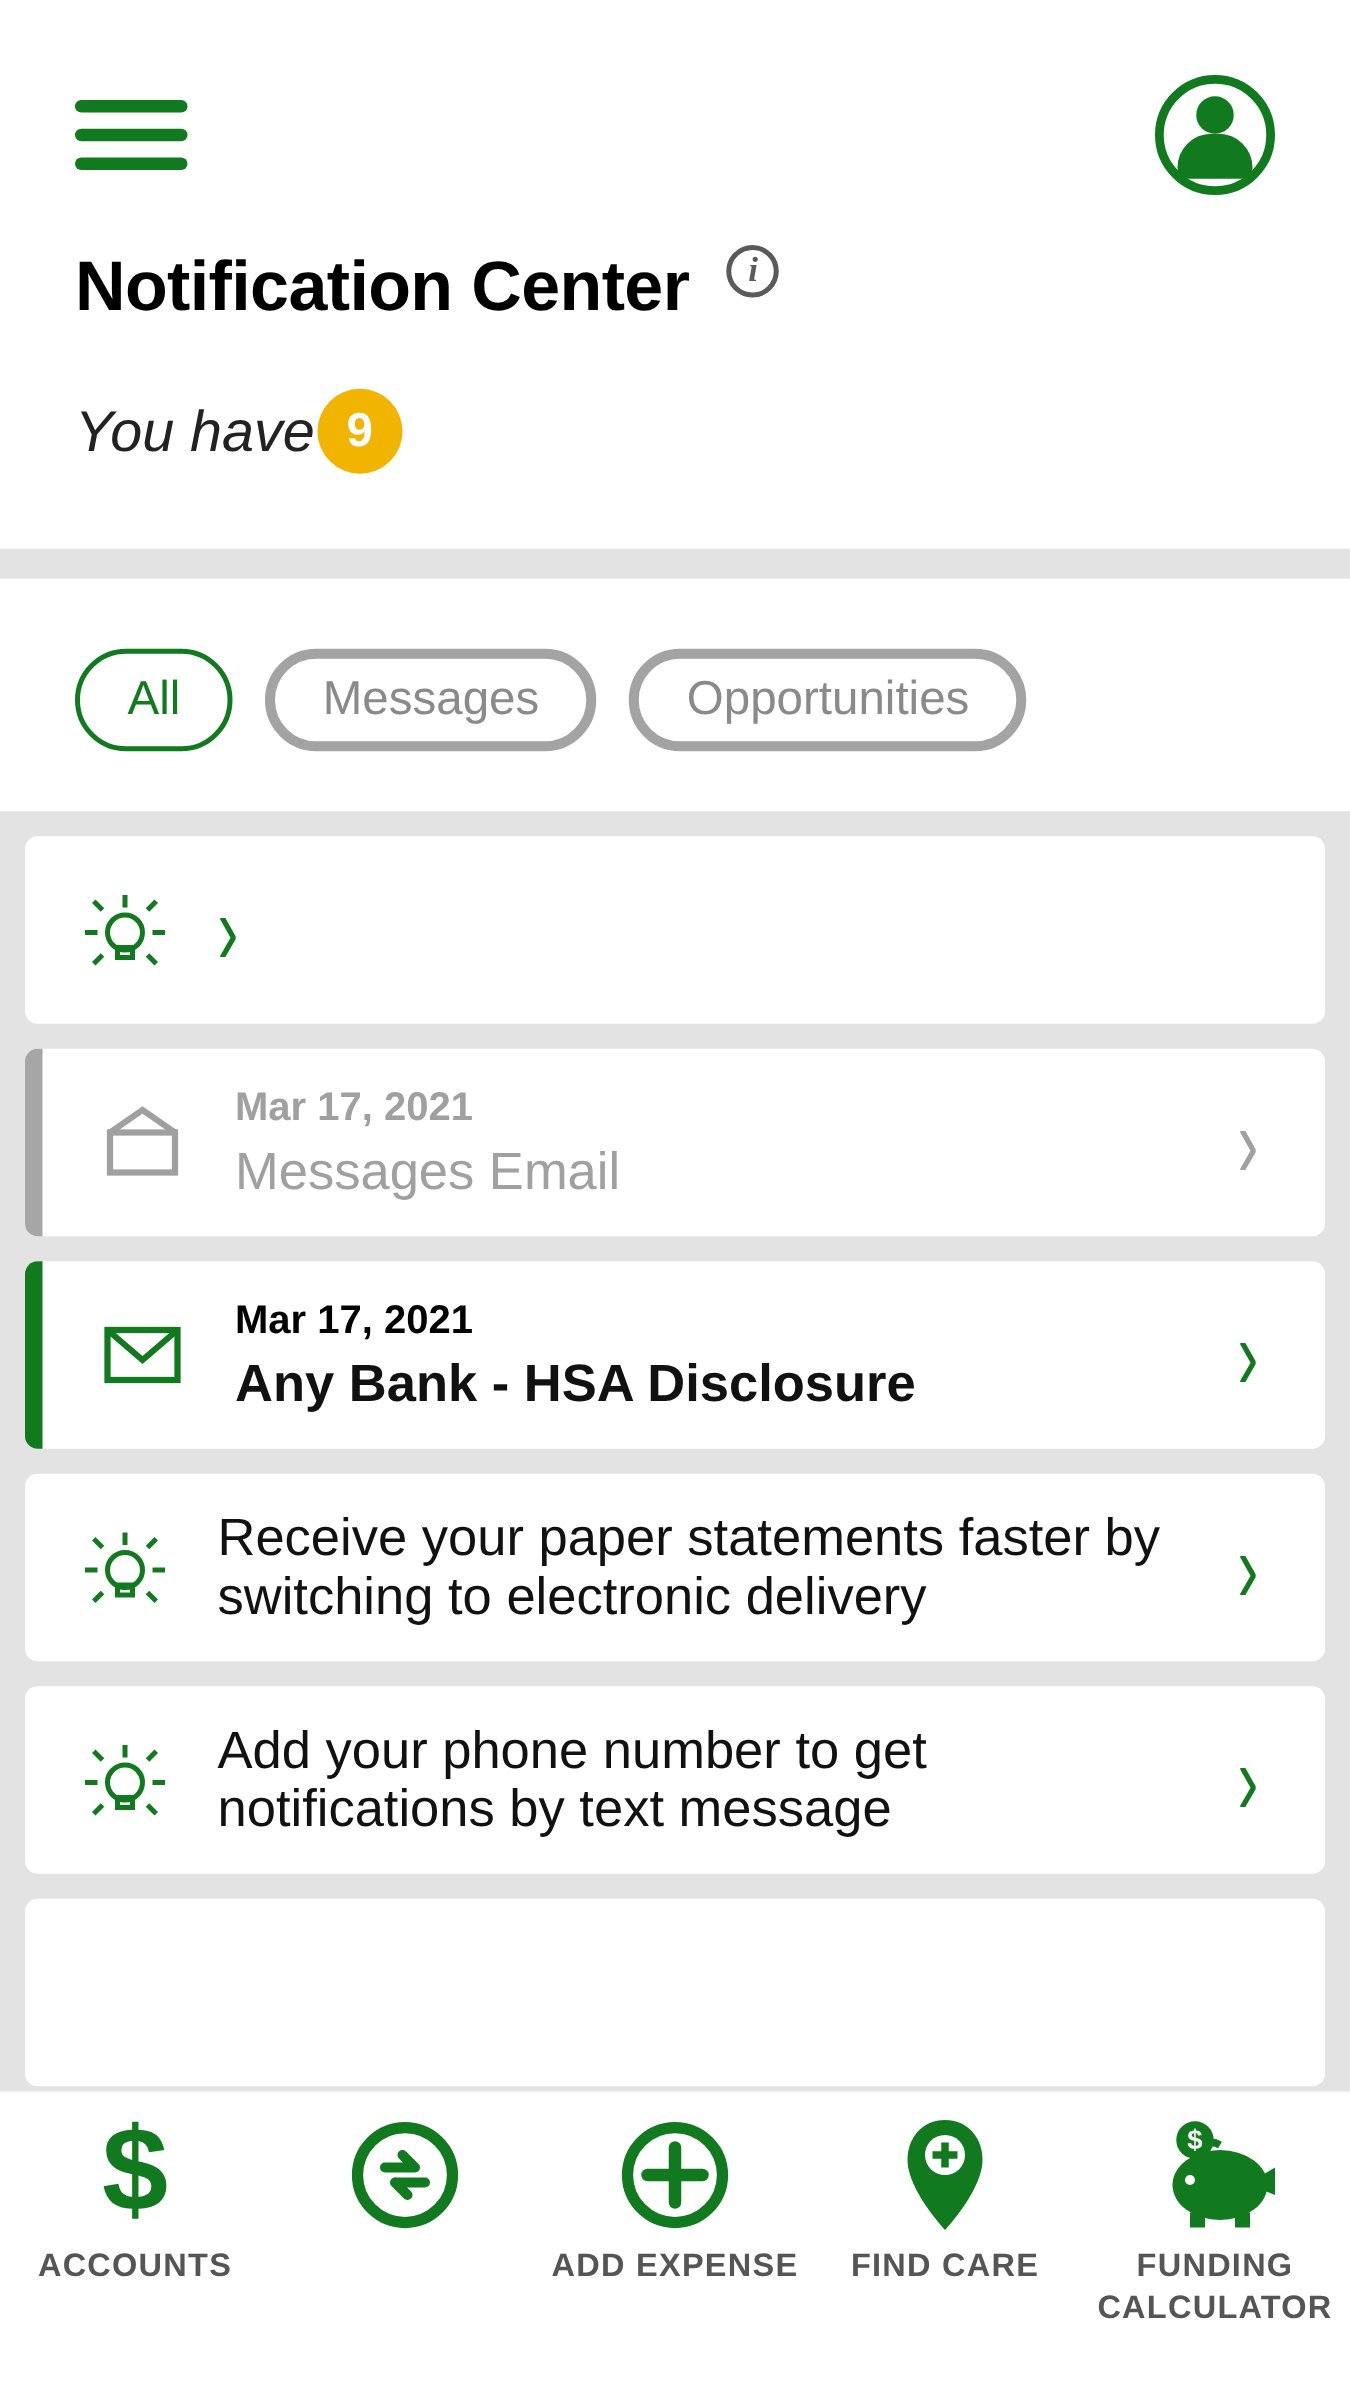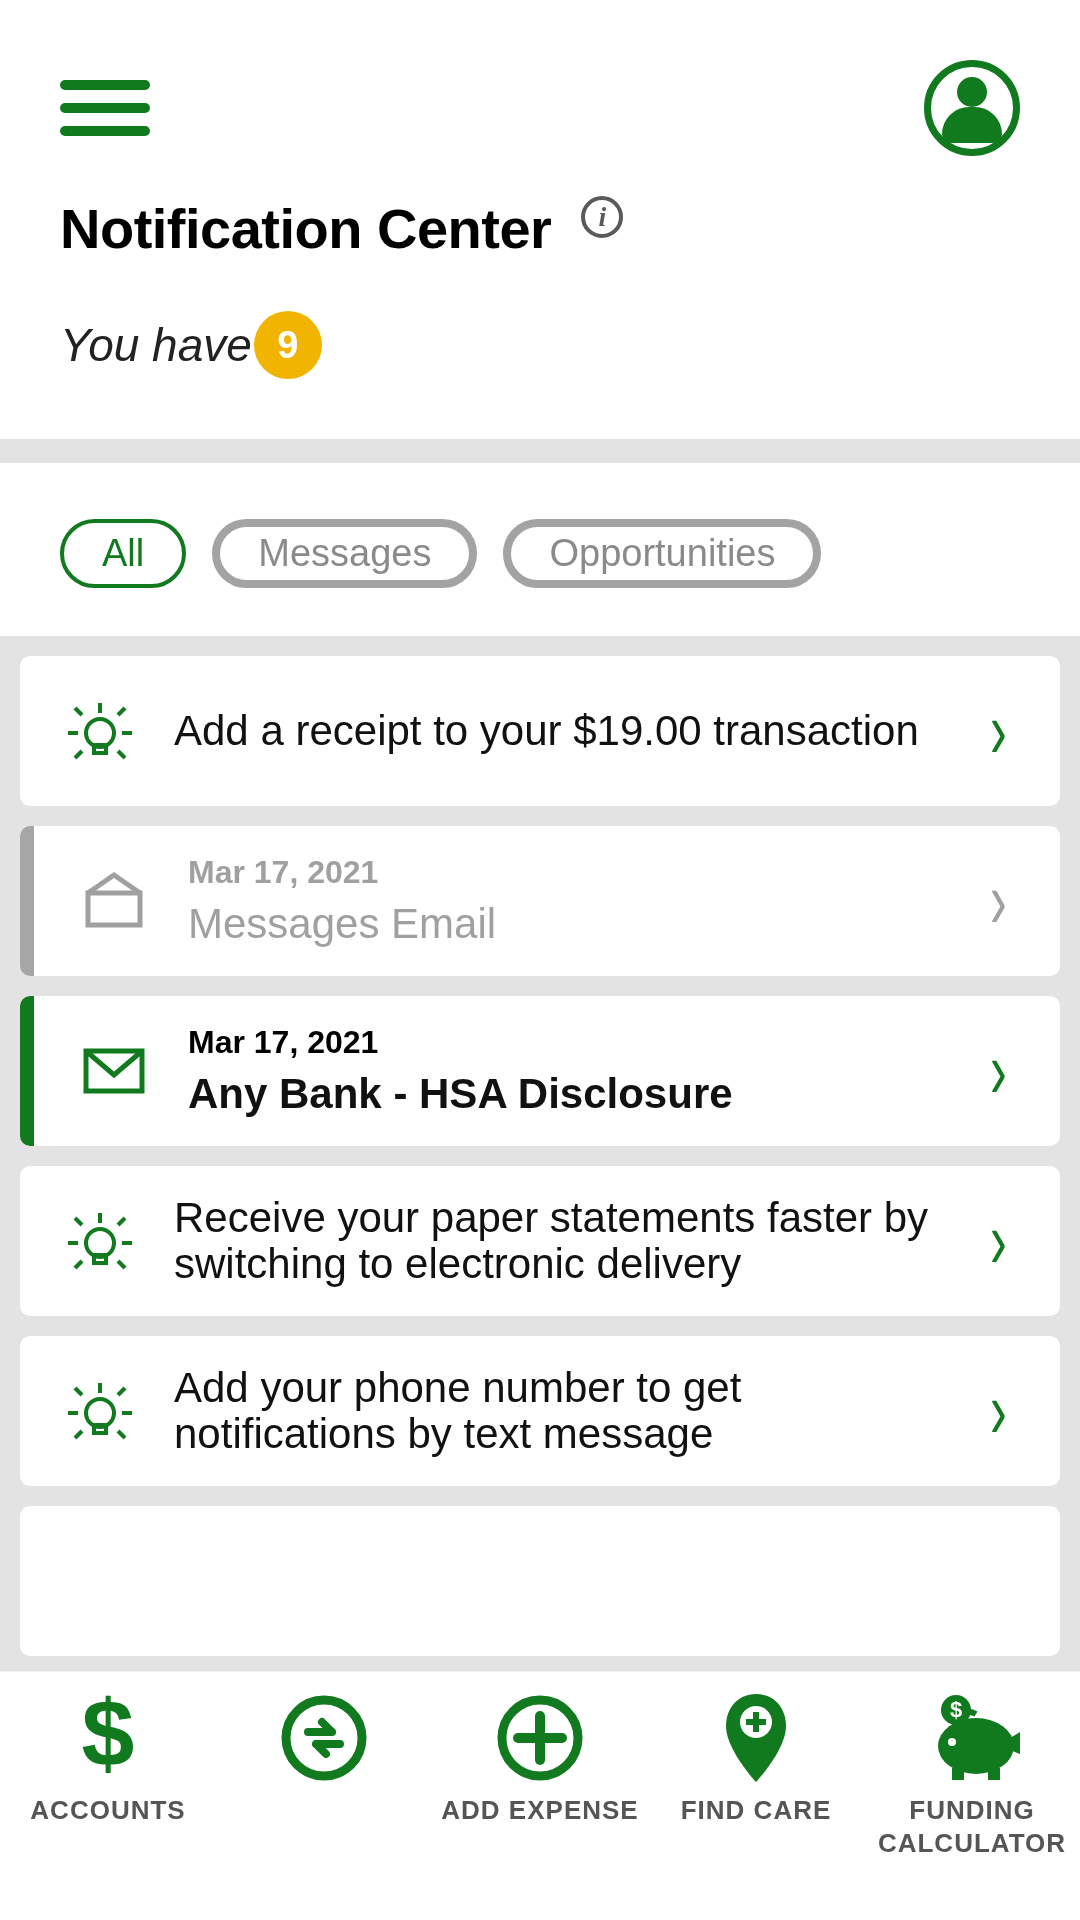--- a/index.html
+++ b/index.html
@@ -20,21 +20,21 @@
   .info-icon { width: 42px; height: 42px; border: 4px solid #5a5a5a; border-radius: 50%; color: #5a5a5a; display:flex; align-items:center; justify-content:center; font-family: Georgia, serif; font-style: italic; font-weight: 700; font-size: 28px; line-height: 1; }
 
   .summary { padding: 0 60px 60px 60px; display: flex; align-items: center; gap: 2px; font-size: 46px; font-style: italic; color: #222; }
   .badge { width: 68px; height: 68px; border-radius: 50%; background: #f1b400; color: #fff; font-style: normal; font-weight: 800; font-size: 38px; display:flex; align-items:center; justify-content:center; }
 
   .divider { height: 24px; background: #e3e3e3; }
 
   .filter-block { padding: 56px 60px 48px 60px; }
   .filter-title { font-size: 42px; font-weight: 800; margin-bottom: 36px; }
   .chips { display: flex; gap: 26px; }
-  .chip { height: 69px; padding: 0 38px; border-radius: 999px; font-size: 38px; display:flex; align-items:center; justify-content:center; font-weight: 500; }
+  .chip { height: 82px; padding: 0 38px; border-radius: 999px; font-size: 38px; display:flex; align-items:center; justify-content:center; font-weight: 500; }
   .chip-active { border: 4px solid #117a1e; color: #117a1e; }
   .chip-inactive { border: 8px solid #a3a3a3; color: #8a8a8a; }
 
   .list-wrap { background: #e3e3e3; padding: 20px; flex: 1 1 auto; overflow: hidden; display:flex; flex-direction:column; gap: 20px; }
   .card { background: #fff; border-radius: 10px; display: flex; align-items: center; padding: 28px 40px; gap: 34px; min-height: 150px; }
   .card .iconcol { width: 80px; display:flex; align-items:center; justify-content:center; flex: 0 0 auto; }
   .card .body { flex: 1 1 auto; }
   .card .arrow { flex: 0 0 auto; width: 30px; color: #117a1e; font-size: 50px; font-weight: 300; transform: scaleY(1.6); }
   .card .title { font-size: 42px; line-height: 1.1; font-weight: 500; color: #111; }
   .card .date { font-size: 32px; font-weight: 700; margin-bottom: 10px; }
@@ -104,23 +104,20 @@
         <rect x="26" y="46" width="12" height="8" stroke="#117a1e" stroke-width="4"></rect>
         <line x1="32" y1="4" x2="32" y2="14" stroke="#117a1e" stroke-width="4"></line>
         <line x1="10" y1="34" x2="0" y2="34" stroke="#117a1e" stroke-width="4"></line>
         <line x1="54" y1="34" x2="64" y2="34" stroke="#117a1e" stroke-width="4"></line>
         <line x1="14" y1="16" x2="7" y2="9" stroke="#117a1e" stroke-width="4"></line>
         <line x1="50" y1="16" x2="57" y2="9" stroke="#117a1e" stroke-width="4"></line>
         <line x1="14" y1="52" x2="7" y2="59" stroke="#117a1e" stroke-width="4"></line>
         <line x1="50" y1="52" x2="57" y2="59" stroke="#117a1e" stroke-width="4"></line>
       </svg>
     </div>
-    <div class="body">
-        <div class="title">Add a receipt to your $19.00 transaction</div>
-      </div>
     <div class="arrow">›</div>
   </div>
 
   <div class="card card-accent card-read" style="padding-left:54px;">
     <div class="iconcol">
       <svg width="64" height="60" viewBox="0 0 64 60" fill="none">
         <polyline points="6,22 32,4 58,22" stroke="#a0a0a0" stroke-width="5" fill="none"></polyline>
         <rect x="6" y="22" width="52" height="32" stroke="#a0a0a0" stroke-width="5" fill="none"></rect>
       </svg>
     </div>

